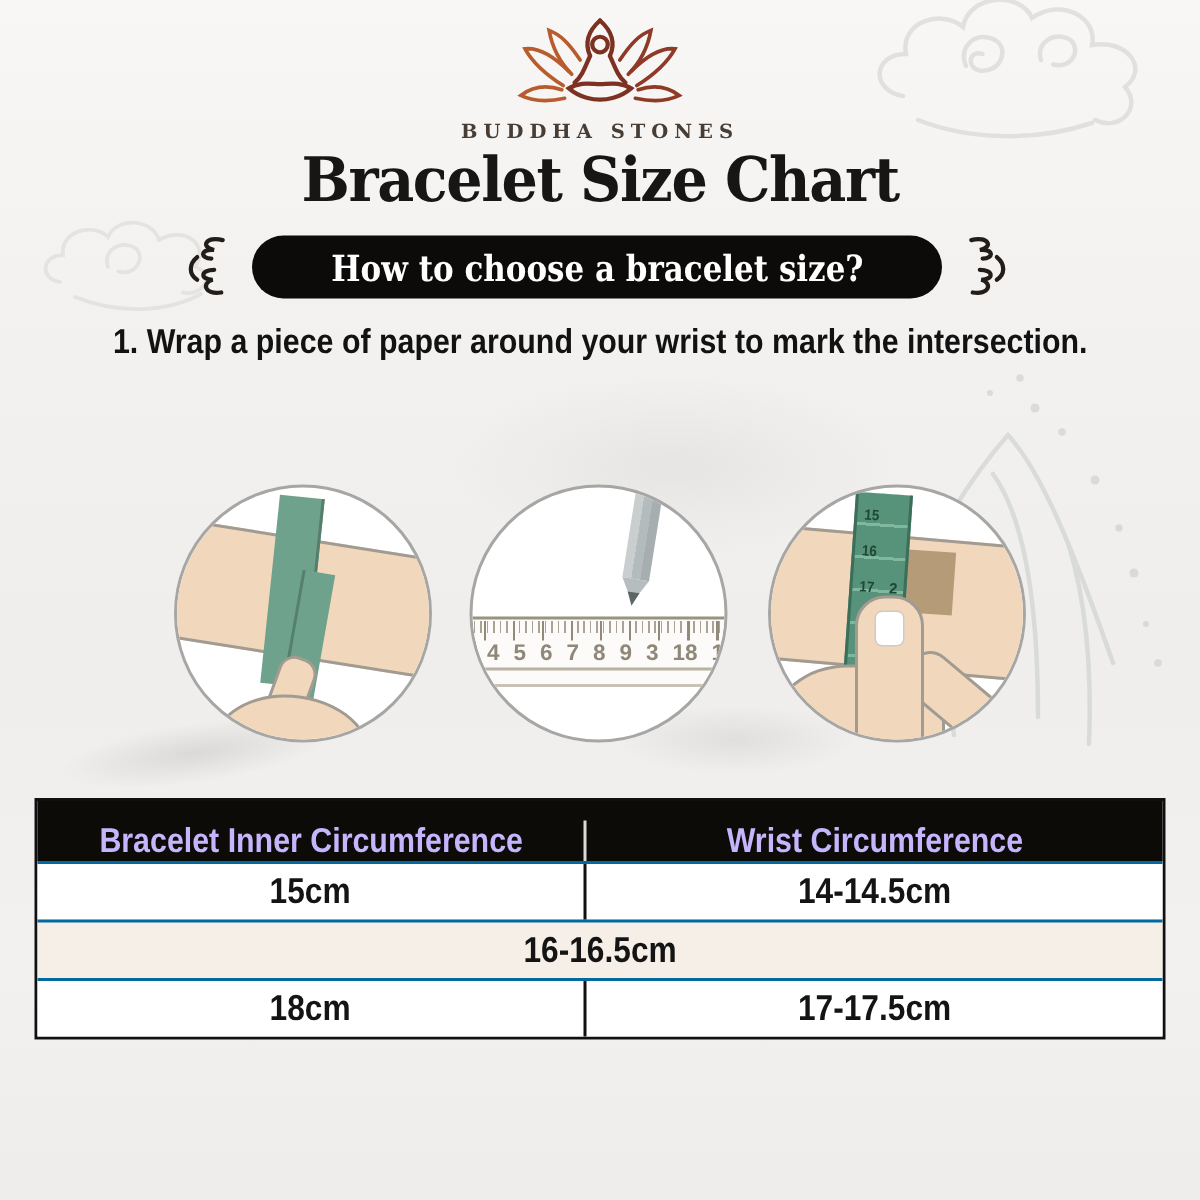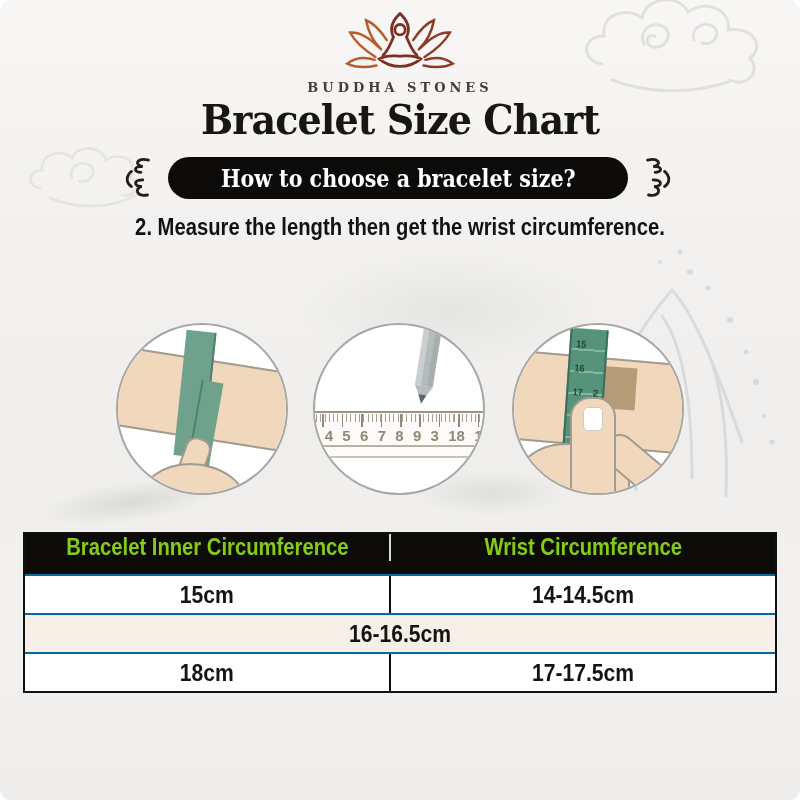--- a/index.html
+++ b/index.html
@@ -1,19 +1,19 @@
 <!DOCTYPE html>
 <html><head>
 <meta charset="utf-8">
 <style>
   html,body{margin:0;padding:0;}
   .page{
     position:relative;width:800px;height:800px;overflow:hidden;
     background:linear-gradient(180deg,#f8f7f6 0%,#f3f2f0 22%,#efeeec 55%,#f2f1ef 80%,#eeedeb 100%);
-    font-family:"Liberation Sans",sans-serif;color:#141414;border-radius:11px;
+    font-family:"Liberation Sans",sans-serif;color:#141414;
   }
   .bg-layer{position:absolute;pointer-events:none;}
   .smudge{position:absolute;border-radius:50%;pointer-events:none;}
   .s1{left:40px;top:482px;width:180px;height:40px;background:radial-gradient(closest-side,rgba(130,130,130,.20),transparent);transform:rotate(-8deg);}
   .s2{left:410px;top:470px;width:160px;height:46px;background:radial-gradient(closest-side,rgba(140,140,140,.16),transparent);}
   .s3{left:300px;top:250px;width:300px;height:120px;background:radial-gradient(closest-side,rgba(150,150,150,.12),transparent);}
 
   .header{position:absolute;top:8px;left:0;right:0;text-align:center;}
   .brand-name{display:block;margin-top:2px;font-family:"DejaVu Serif",serif;font-size:13px;font-weight:600;letter-spacing:4px;color:#473d35;}
 
@@ -73,21 +73,21 @@
     border:2px solid #a19b92;border-radius:20px 20px 10px 10px;}
   .nail3{position:absolute;left:11px;top:8px;width:18px;height:22px;background:#ffffff;border:1px solid #cfcbc4;border-radius:5px;}
   .finger3{position:absolute;left:84px;top:124px;width:74px;height:30px;background:#f1d8bd;
     border:2px solid #a19b92;border-radius:15px;transform:rotate(40deg);}
   .hand3{position:absolute;left:0px;top:118px;width:112px;height:92px;background:#f1d8bd;
     border:2px solid #a19b92;border-radius:44% 40% 30% 40%;}
 
   
   .size-table{position:absolute;left:23px;top:532px;width:754px;box-sizing:border-box;
     border:2px solid #101010;background:#ffffff;}
-  .t-header{display:flex;background:#0d0b08;color:#84cc16;height:40px;align-items:flex-start;}
+  .t-header{display:flex;background:#0d0b08;color:#c4b5fd;height:40px;align-items:flex-end;}
   .t-hcell{flex:0 0 48.8%;display:flex;align-items:center;justify-content:center;font-weight:bold;font-size:23px;
     border-right:2px solid rgba(255,255,255,.85);box-sizing:border-box;}
   .t-hcell:last-child{flex:1 1 auto;border-right:none;}
   .t-row{display:flex;height:37px;border-top:2px solid #0369a1;}
   .t-row:nth-child(odd){background:#f6efe7;}
   .t-row:nth-child(even){background:#ffffff;}
   .t-cell{flex:0 0 48.8%;display:flex;align-items:center;justify-content:center;font-weight:bold;font-size:24px;color:#141414;
     border-right:2px solid #101010;box-sizing:border-box;}
   .t-cell:last-child{flex:1 1 auto;border-right:none;}
 </style>
@@ -181,21 +181,21 @@
     <svg width="34" height="48" viewBox="0 0 36 50" fill="none" style="transform:scaleX(-1)">
       <g stroke="#221d19" stroke-width="3" stroke-linecap="round">
         <path d="M28 6 C16 3 12 11 22 13 C12 12 12 19 20 19"></path>
         <path d="M10 18 C4 23 4 30 10 34"></path>
         <path d="M22 27 C12 27 12 34 21 34 C13 36 15 45 27 43"></path>
       </g>
     </svg>
   </div>
 
   <div class="steps">
-    <div><span class="cond">2. Measure the length then get the wrist circumference.</span></div>
+    <div><span class="cond">1. Wrap a piece of paper around your wrist to mark the intersection.</span></div>
   </div>
 
   <div class="circle c1">
     <div class="arm1"></div>
     <div class="band1a"></div>
     <div class="band1b"></div>
     <div class="thumb1"></div>
     <div class="hand1"></div>
   </div>
 

